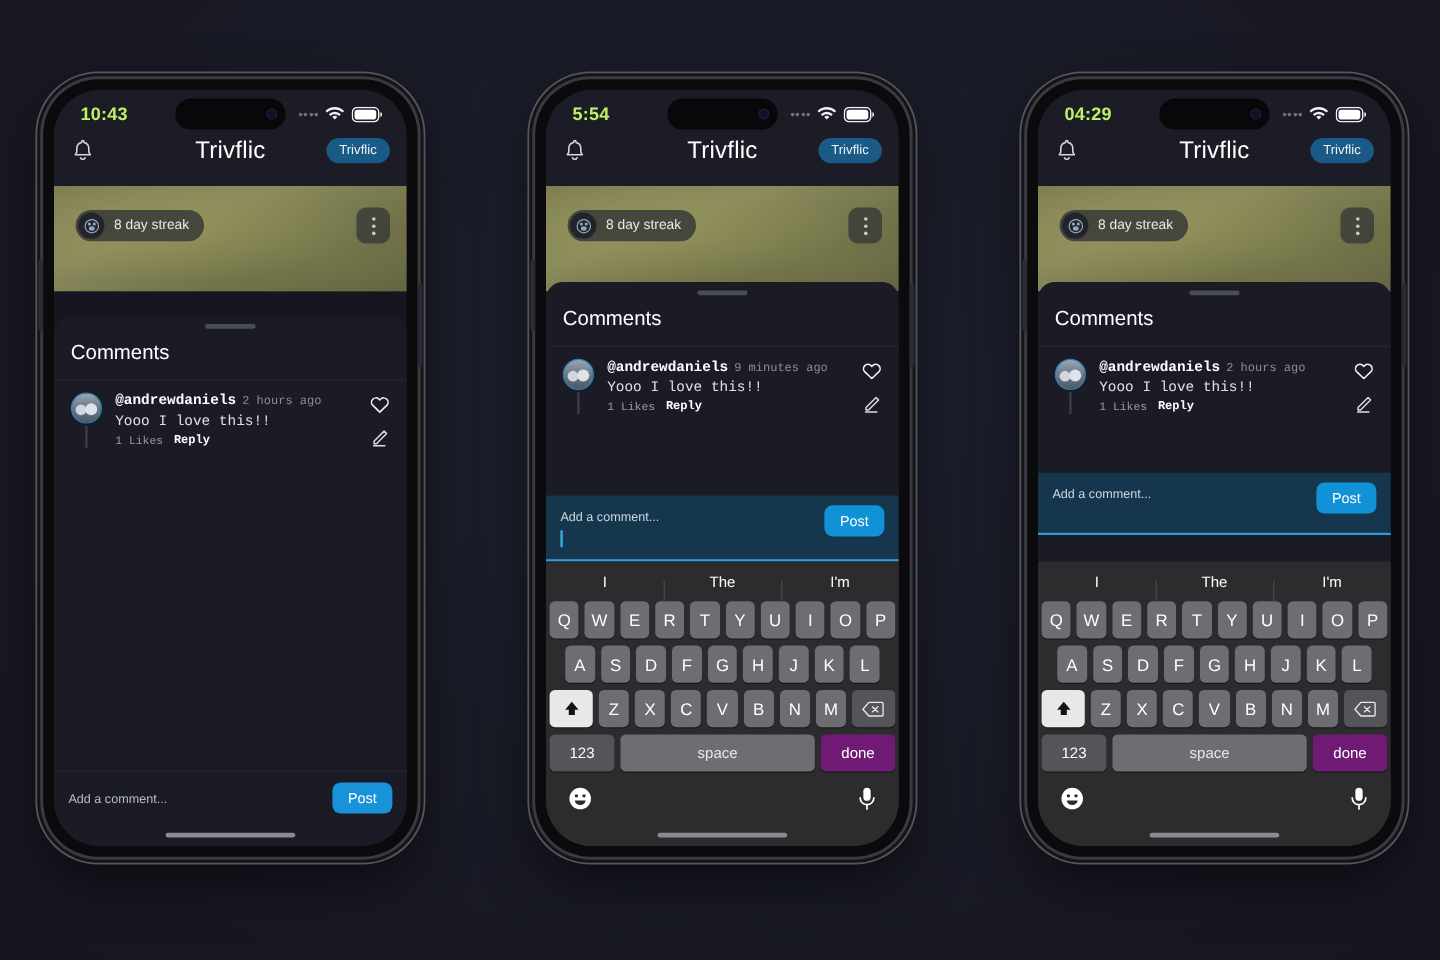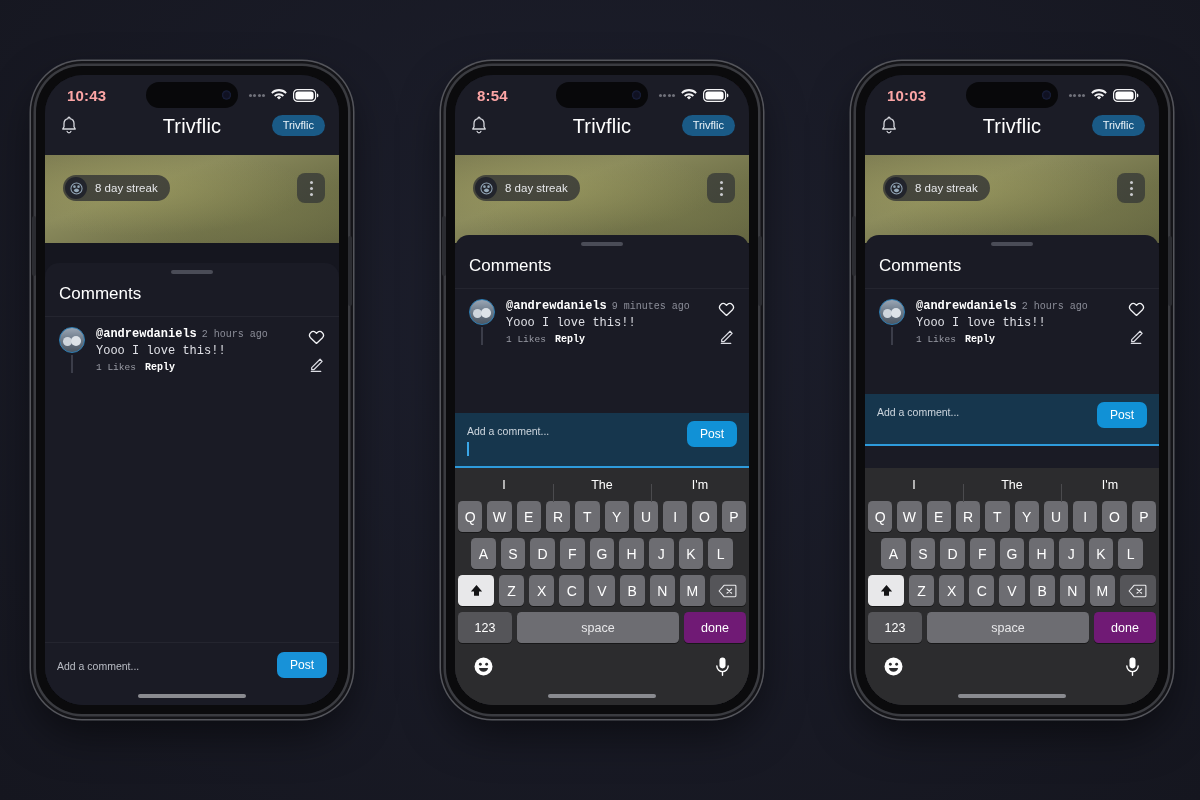--- a/index.html
+++ b/index.html
@@ -45,21 +45,21 @@
 
   
   .statusbar {
     position: relative;
     height: 40px;
     background: #1b1c26;
     display: flex; align-items: center;
     padding: 0 20px 0 22px;
   }
   .sb-time {
-    color: #fca5a5; font-weight: bold; font-size: 15px;
+    color: #bef264; font-weight: bold; font-size: 15px;
     letter-spacing: 0.2px;
   }
   .notch {
     position: absolute;
     left: 50%; transform: translateX(-50%);
     top: 7px;
     width: 92px; height: 26px;
     background: #08080a;
     border-radius: 14px;
   }
@@ -441,21 +441,21 @@
 
     </div>
   </div>
 
   <div class="phone" style="left:446px; top:66px; width:312px; height:648px;">
     <div class="side-btn left" style="top:150px;height:60px;"></div>
     <div class="side-btn right" style="top:170px;height:70px;"></div>
     <div class="screen">
 
       <div class="statusbar">
-        <span class="sb-time">8:54</span>
+        <span class="sb-time">5:54</span>
         <div class="notch">
             <div class="cam"></div>
           </div>
         <div class="sb-right">
           <span class="cell-dots">
               <i></i>
               <i></i>
               <i></i>
               <i></i>
             </span>
@@ -629,21 +629,21 @@
 
     </div>
   </div>
 
   <div class="phone" style="left:856px; top:66px; width:312px; height:648px;">
     <div class="side-btn left" style="top:150px;height:60px;"></div>
     <div class="side-btn right" style="top:170px;height:70px;"></div>
     <div class="screen">
 
       <div class="statusbar">
-        <span class="sb-time">10:03</span>
+        <span class="sb-time">04:29</span>
         <div class="notch">
             <div class="cam"></div>
           </div>
         <div class="sb-right">
           <span class="cell-dots">
               <i></i>
               <i></i>
               <i></i>
               <i></i>
             </span>

